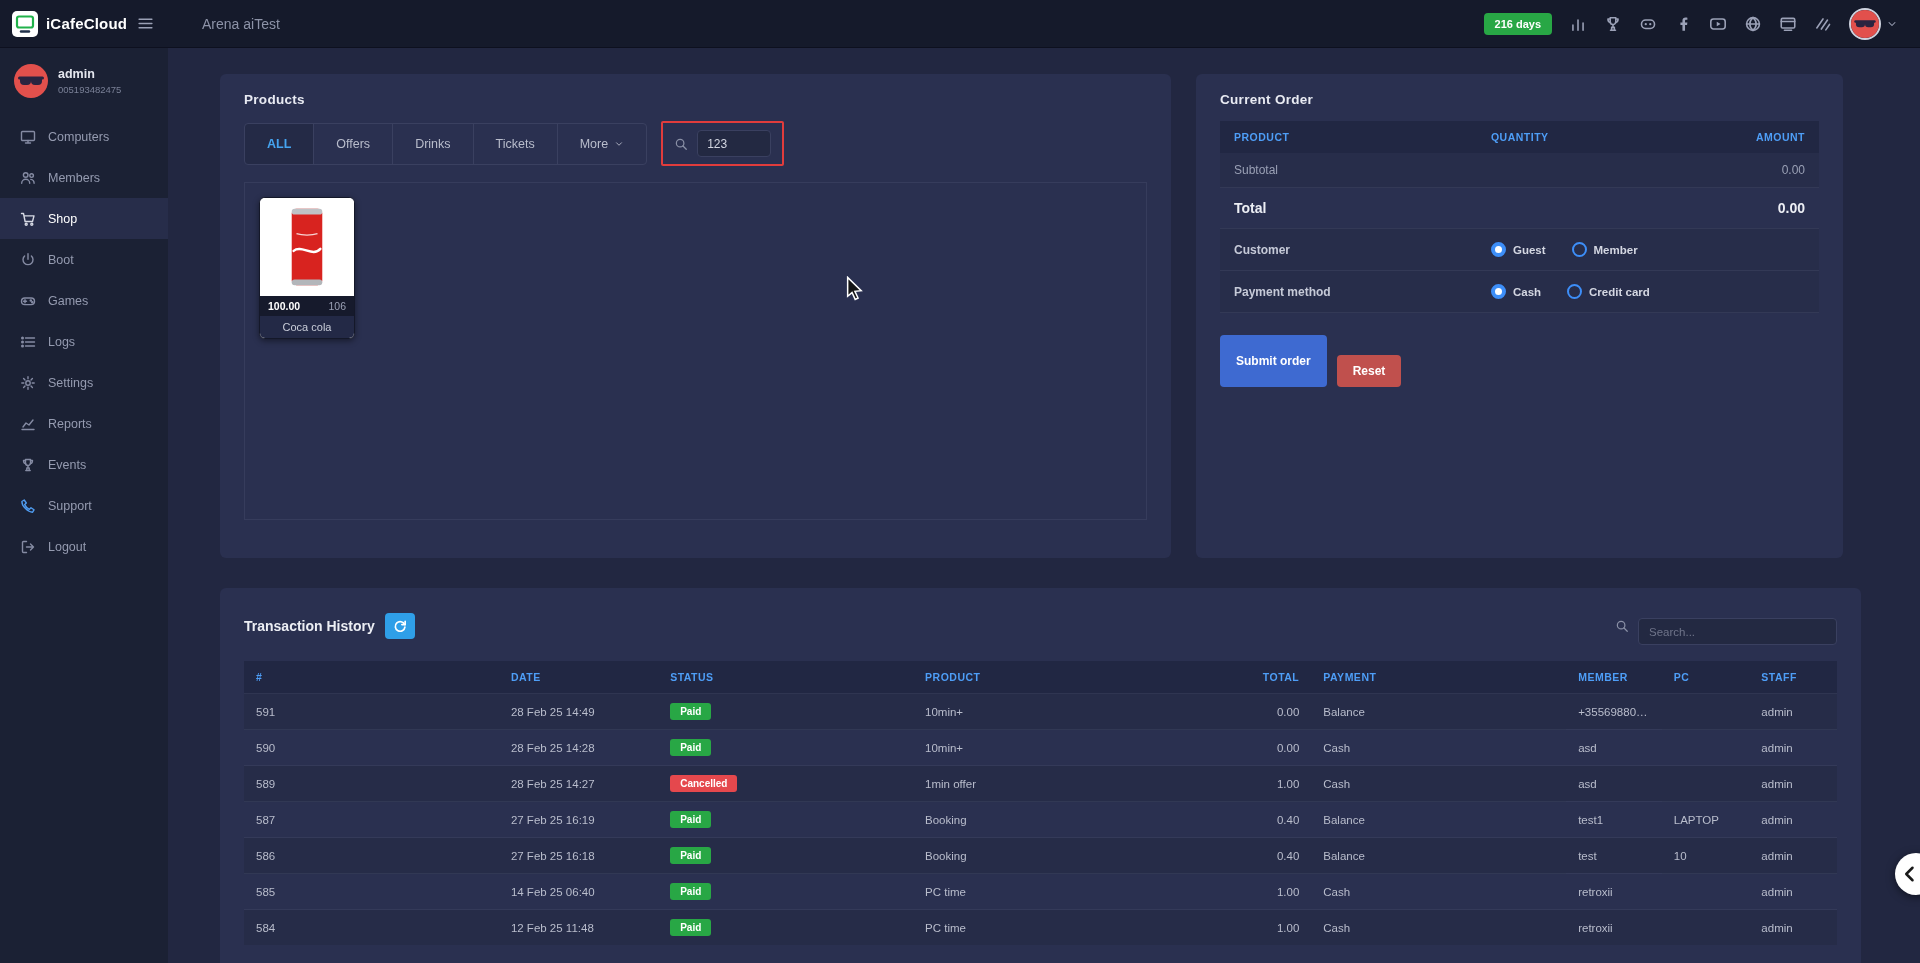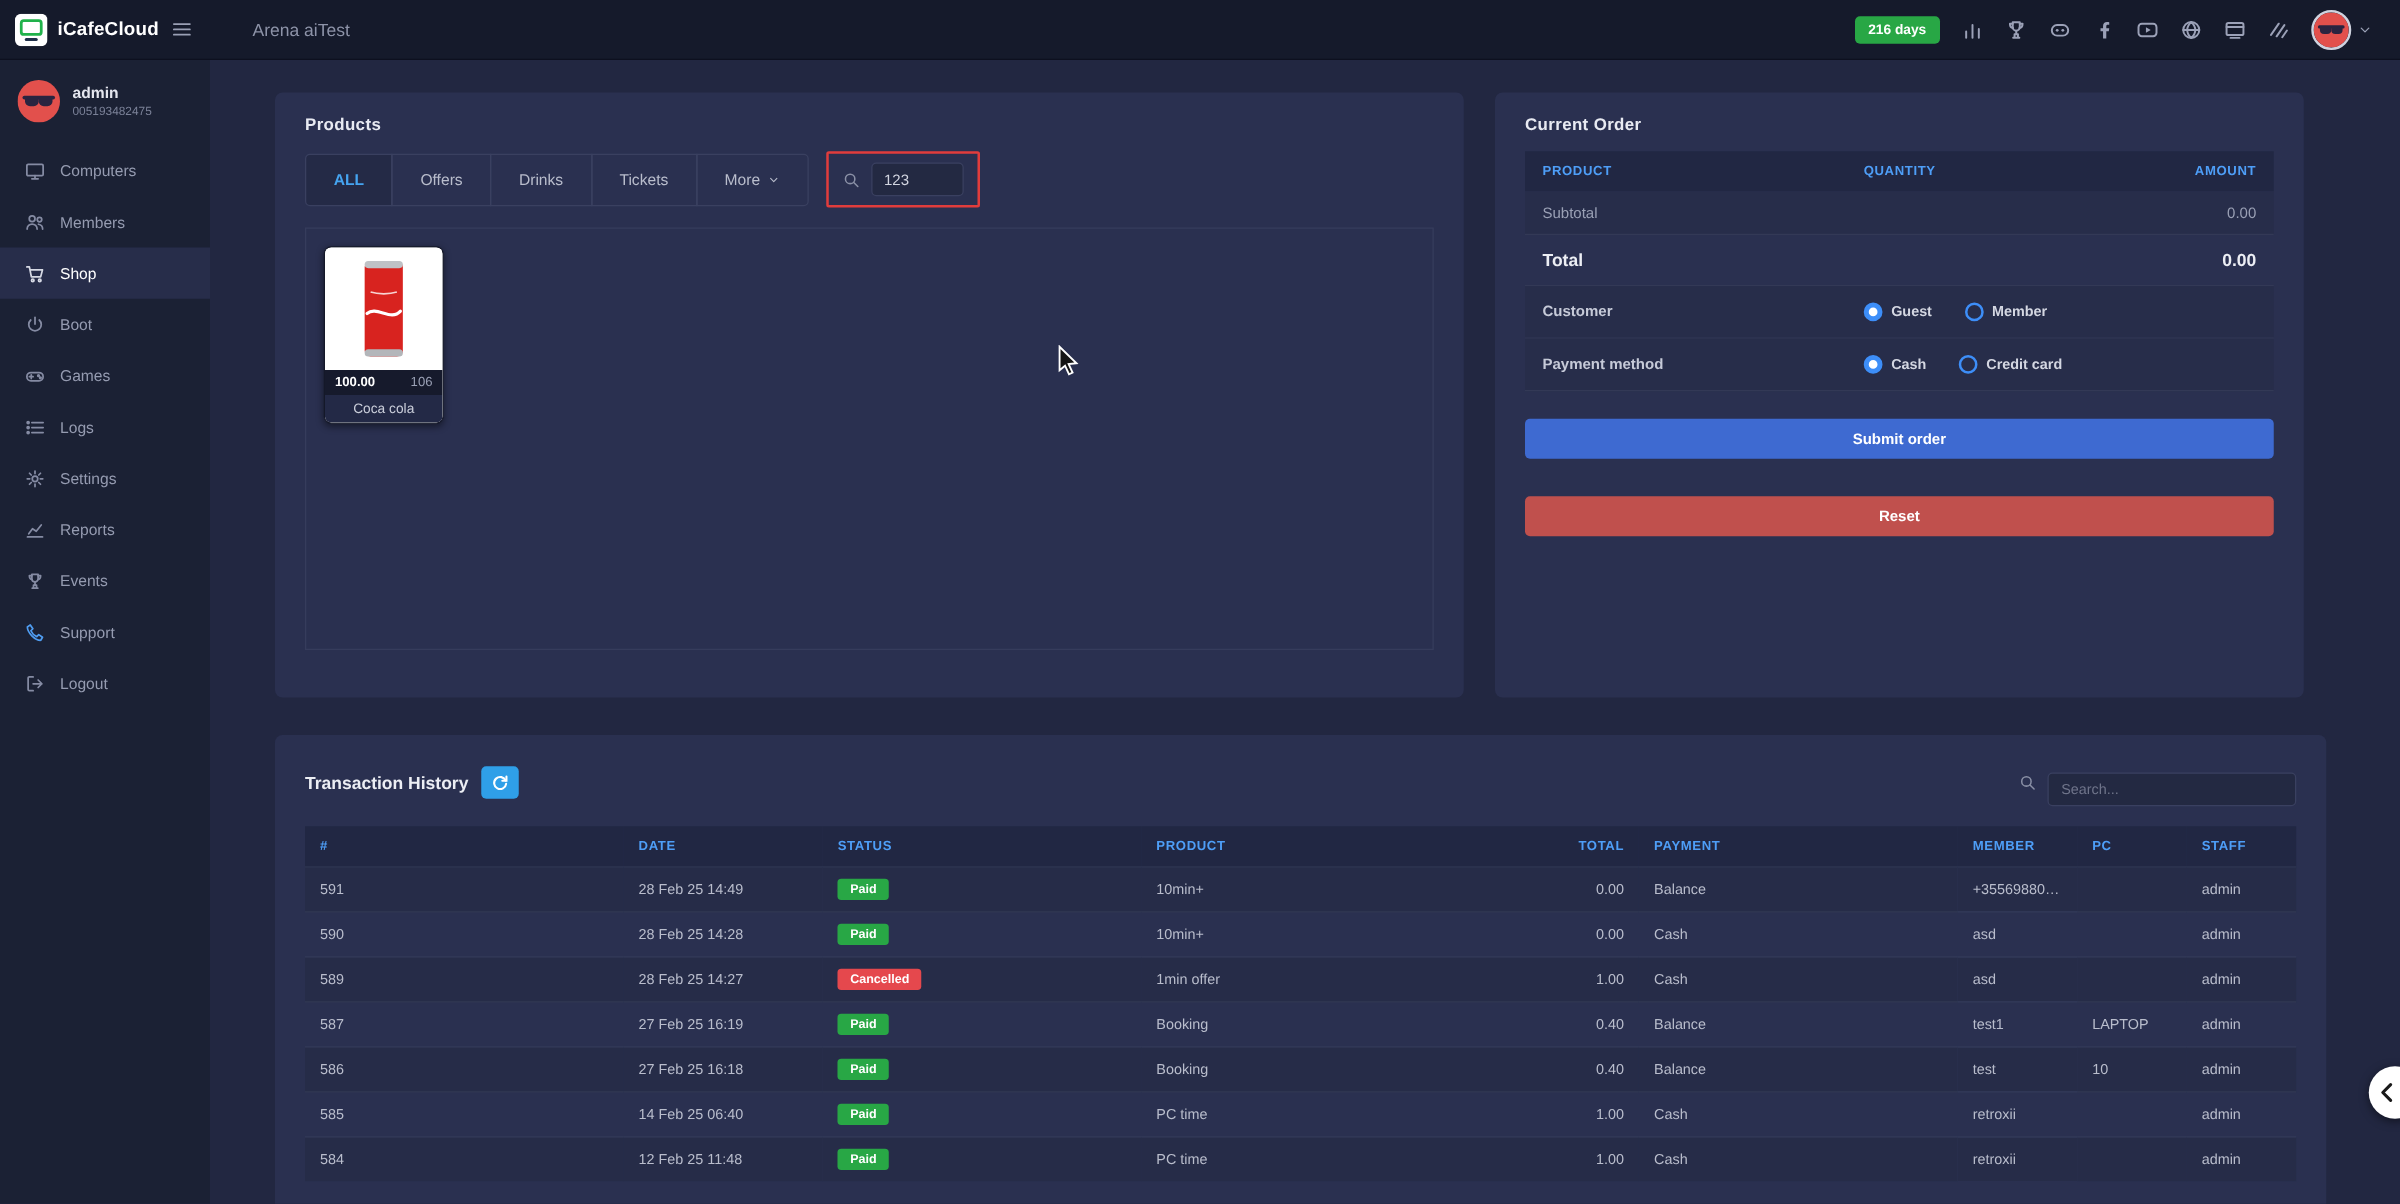--- a/index.html
+++ b/index.html
@@ -91,35 +91,35 @@
   .tile-price .stock { color:#9aa0b5; font-size:10.5px; }
   .tile-name { background:#232946; color:#c9cdd9; font-size:11px; padding:5px 8px; height:22px;text-align:center; }
 
   
   .order { left:1196px; top:74px; width:647px; height:484px; padding:18px 24px; }
   .o-head {
     margin-top:14px; display:grid; grid-template-columns:45% 27% 28%;
     background:#212743; padding:10px 14px;
     font-size:10.5px; font-weight:bold; color:#4e9ef7; letter-spacing:.5px;
   }
-  .o-row { display:flex; align-items:flex-start; padding:10px 14px; border-bottom:1px solid #333956; }
+  .o-row { display:flex; align-items:flex-end; padding:10px 14px; border-bottom:1px solid #333956; }
   .o-sub { background:#272d4a; }
   .o-sub .lab { color:#9aa0b5; font-size:12px; }
   .o-sub .val { margin-left:auto; color:#9aa0b5; font-size:12px; }
   .o-total { padding:12px 14px; }
   .o-total .lab { color:#eceef4; font-size:14px; font-weight:bold; }
   .o-total .val { margin-left:auto; color:#eceef4; font-size:14px; font-weight:bold; }
   .opt-row { background:#272d4a; padding:13px 14px; }
   .opt-row .row-label { width:45%; font-size:12px; font-weight:bold; color:#c6cad8; }
   .radio-group { display:flex; align-items:center; gap:26px; }
   .radio-opt { display:flex; align-items:center; gap:7px; cursor:pointer; }
   .radio { width:15px; height:15px; border-radius:50%; border:2px solid #3d8ef8; background:transparent; }
   .radio-opt.checked .radio { border-width:4.5px; background:#ffffff; }
   .radio-label { font-size:11.5px; font-weight:bold; color:#d4d7e2; }
-  .o-buttons { display:flex; justify-content:flex-start; gap:10px; margin-top:22px;flex-direction:column; }
+  .o-buttons { display:flex; justify-content:flex-start; gap:10px; margin-top:22px; }
   .btn { border:none; border-radius:4px; padding:9px 16px; font-size:12px; font-weight:bold;
          color:#fff; cursor:pointer; font-family:"Liberation Sans",sans-serif; }
   .btn-primary { background:#3e6ad1; }
   .btn-danger { background:#c0504d;margin-top:20px; }
 
   
   .transactions { left:220px; top:588px; width:1641px; height:420px; padding:18px 24px; }
   .tx-head { display:flex; align-items:center; }
   .tx-title { font-size:14px; font-weight:bold; color:#eceef4; }
   .refresh-btn {

